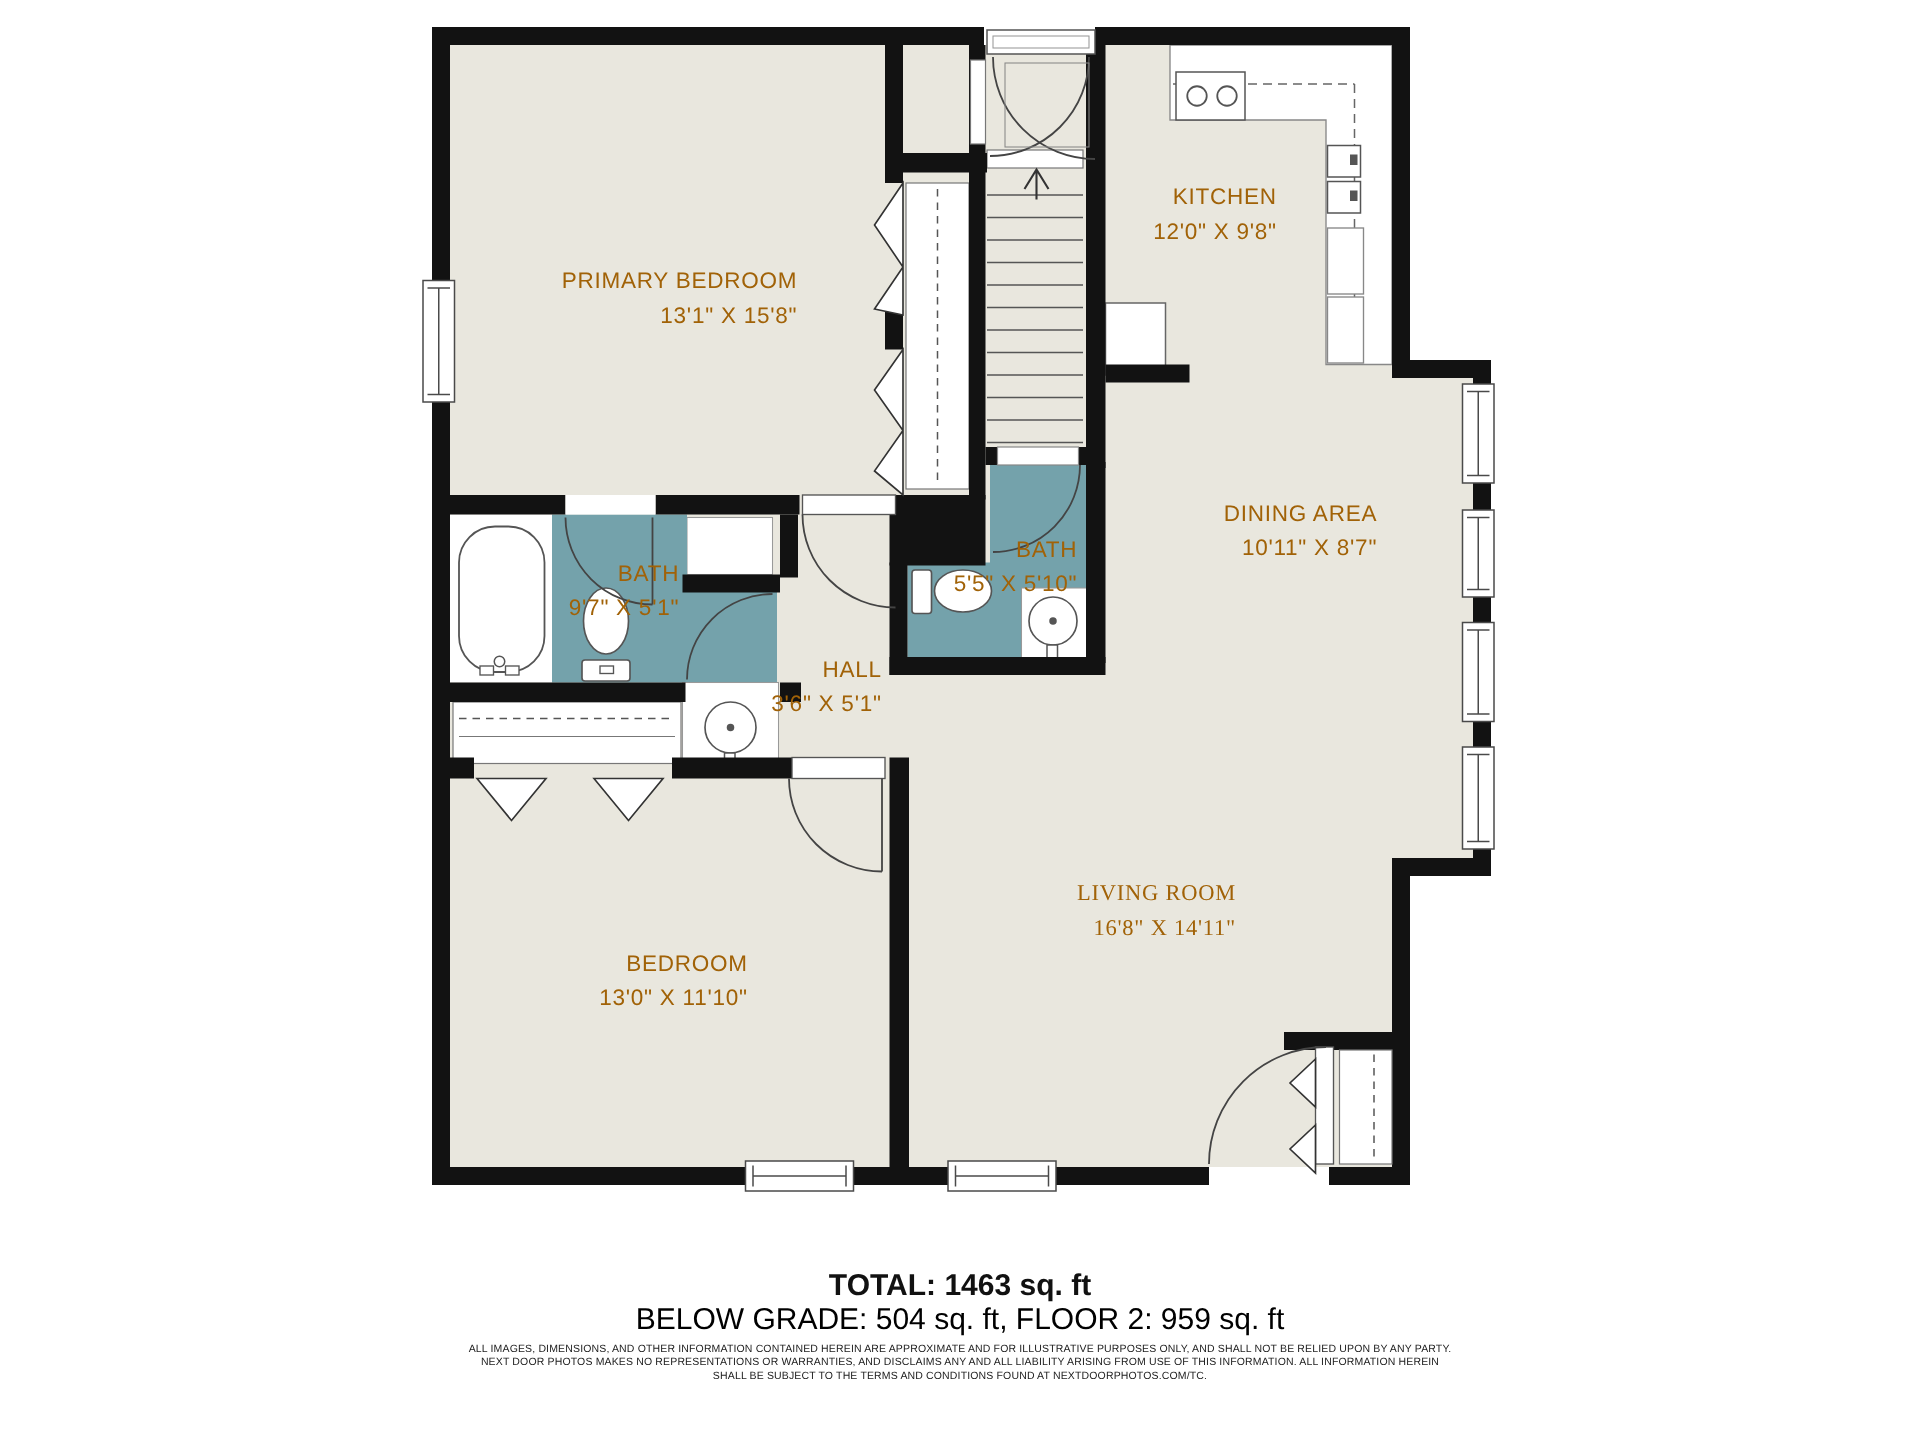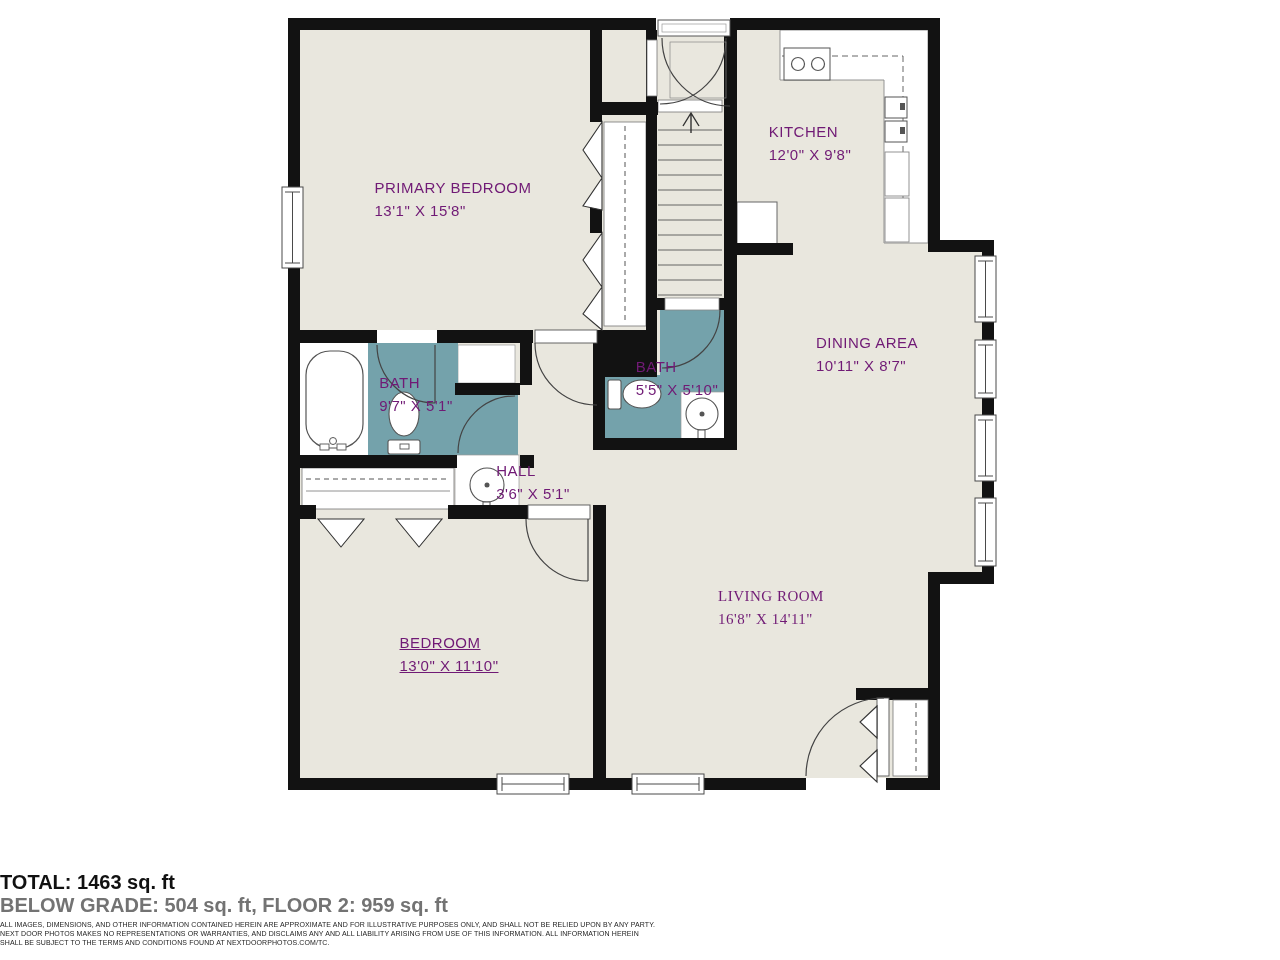--- a/index.html
+++ b/index.html
@@ -1,25 +1,25 @@
 <!DOCTYPE html>
 <html><head>
 <meta charset="utf-8">
 <style>
   html,body{margin:0;padding:0;background:#ffffff;}
   #stage{position:relative;width:1280px;height:960px;background:#ffffff;overflow:hidden;
          font-family:"Liberation Sans",sans-serif;}
   #plan-svg{position:absolute;left:0;top:0;}
-  .room-label{position:absolute;transform:translateX(-50%);text-align:left;
-              color:#701a75;font-size:15px;letter-spacing:0.5px;line-height:23px;white-space:nowrap;}
+  .room-label{position:absolute;transform:translateX(-50%);text-align:right;
+              color:#a16207;font-size:15px;letter-spacing:0.5px;line-height:23px;white-space:nowrap;}
   .room-label .rname{display:block;}
   .room-label .rdims{display:block;}
-  #footer{position:absolute;left:0;right:0;top:845px;color:#111;margin-top:25px;}
+  #footer{position:absolute;left:0;right:0;top:845px;text-align:center;color:#111;}
   #footer .total{font-size:20px;font-weight:bold;line-height:24px;}
-  #footer .l2,#footer .l3{font-size:20px;font-weight:700;line-height:23px;color:#737373;}
+  #footer .l2,#footer .l3{font-size:20px;font-weight:400;line-height:23px;color:#000000;}
   #disclaimer{margin-top:3px;font-size:7px;line-height:9px;color:#222;letter-spacing:0.1px;}
 </style>
 </head>
 <body>
 
 <div id="stage">
 
 <svg id="plan-svg" width="1280" height="960" viewBox="0 0 1280 960">
 
   <g>
@@ -243,25 +243,25 @@
     <span class="rdims">10'11" X 8'7"</span>
   </div>
   <div class="room-label" style="left:416px;top:371px;">
     <span class="rname">BATH</span>
     <span class="rdims">9'7" X 5'1"</span>
   </div>
   <div class="room-label" style="left:677px;top:355px;">
     <span class="rname">BATH</span>
     <span class="rdims">5'5" X 5'10"</span>
   </div>
-  <div class="room-label" style="left:533px;top:435px;margin-top:24px;">
+  <div class="room-label" style="left:551px;top:435px;">
     <span class="rname">HALL</span>
     <span class="rdims">3'6" X 5'1"</span>
   </div>
-  <div class="room-label" style="left:449px;top:631px;text-decoration:underline;">
+  <div class="room-label" style="left:449px;top:631px;">
     <span class="rname">BEDROOM</span>
     <span class="rdims">13'0" X 11'10"</span>
   </div>
   <div class="room-label" style="left:771px;top:585px;font-family:Liberation Serif, serif;">
     <span class="rname">LIVING ROOM</span>
     <span class="rdims">16'8" X 14'11"</span>
   </div>
 </div>
 
 <div id="footer">

